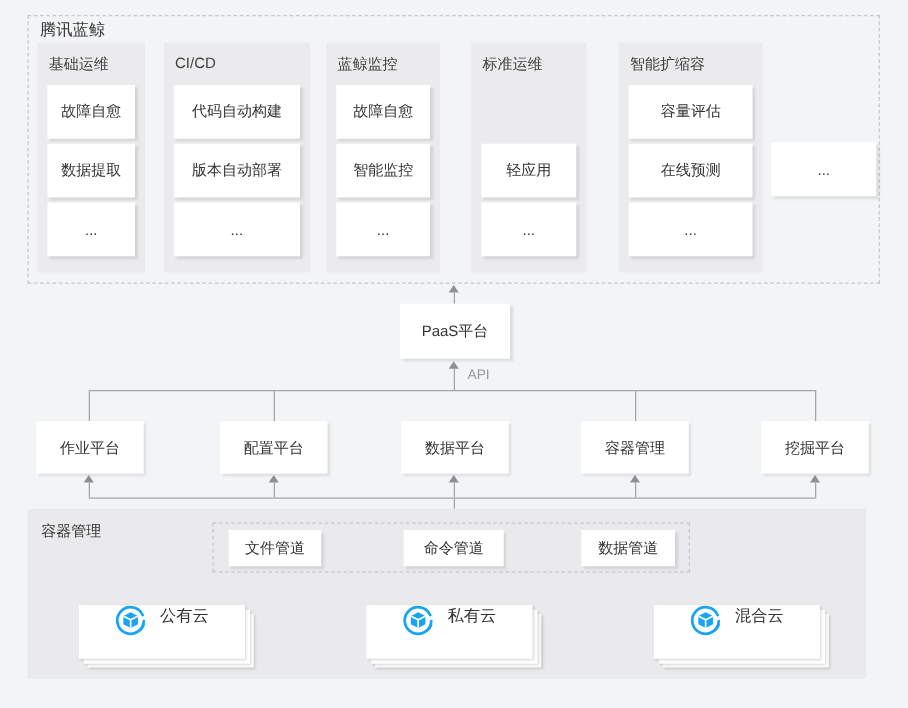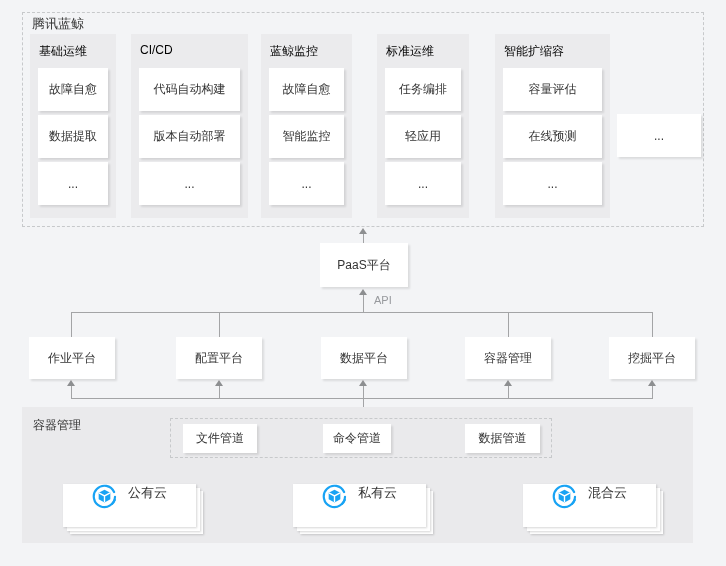--- a/index.html
+++ b/index.html
@@ -4,21 +4,21 @@
 <style>
   html,body{margin:0;padding:0;}
   body{font-family:"Liberation Sans","DejaVu Sans",sans-serif;color:#333;background:#f3f4f6;}
   .stage{position:relative;width:726px;height:566px;background:#f3f4f6;overflow:hidden;}
 
   .dashed-box{position:absolute;border:1px dashed #c7c9cb;box-sizing:border-box;background:transparent;}
   #bk-container{left:22px;top:12px;width:682px;height:215px;}
   .bk-title{position:absolute;left:32px;top:15px;font-size:13px;color:#333;}
 
   .col{position:absolute;top:34px;height:184px;background:#ebebed;}
-  .col-header{position:absolute;left:9px;top:9px;font-size:12px;color:#000000;white-space:nowrap;}
+  .col-header{position:absolute;left:9px;top:9px;font-size:12px;color:#404040;white-space:nowrap;}
   .card{position:absolute;left:8px;right:8px;height:43px;background:#fff;
         box-shadow:2px 2px 2px rgba(0,0,0,0.10);
         display:flex;align-items:center;justify-content:center;font-size:12px;color:#333;}
   .card.c1{top:34px}.card.c2{top:81px}.card.c3{top:128px}
 
   #col-1{left:30px;width:86px;}
   #col-2{left:131px;width:117px;}
   #col-3{left:261px;width:91px;}
   #col-4{left:377px;width:92px;}
   #col-5{left:495px;width:115px;}
@@ -35,21 +35,21 @@
   .arrow-up{position:absolute;width:0;height:0;
             border-left:4px solid transparent;border-right:4px solid transparent;
             border-bottom:6px solid #8d8f91;}
   #api-label{position:absolute;left:374px;top:294px;font-size:11px;color:#97999d;}
 
   #control-panel{position:absolute;left:22px;top:407px;width:671px;height:136px;background:#eaeaec;}
   #control-title{position:absolute;left:33px;top:417px;font-size:12px;color:#333;}
   #pipes-box{left:170px;top:418px;width:382px;height:40px;}
   .pipe{top:424px;height:29px;}
   #pipe-0{left:183px;width:74px;}
-  #pipe-1{left:323px;width:68px;font-family:Liberation Serif, serif;}
+  #pipe-1{left:323px;width:80px;font-family:Liberation Serif, serif;}
   #pipe-2{left:465px;width:75px;}
 
   .cloud{position:absolute;top:484px;width:133px;height:43px;}
   #cloud-0{left:63px}#cloud-1{left:293px}#cloud-2{left:523px}
   .cloud .layer{position:absolute;background:#fff;width:100%;height:100%;
                 box-shadow:1px 1px 2px rgba(0,0,0,0.16);}
   .cloud .l2{left:7px;top:7px;}
   .cloud .l1{left:4px;top:4px;}
   .cloud .face{position:absolute;left:0;top:0;width:100%;height:100%;background:#fff;
                box-shadow:1px 1px 2px rgba(0,0,0,0.16);
@@ -78,21 +78,20 @@
     <div class="card c3">...</div>
   </div>
   <div class="col" id="col-3">
     <div class="col-header">蓝鲸监控</div>
     <div class="card c1">故障自愈</div>
     <div class="card c2">智能监控</div>
     <div class="card c3">...</div>
   </div>
   <div class="col" id="col-4">
     <div class="col-header">标准运维</div>
-    <div class="card c1">任务编排</div>
     <div class="card c2">轻应用</div>
     <div class="card c3">...</div>
   </div>
   <div class="col" id="col-5">
     <div class="col-header">智能扩缩容</div>
     <div class="card c1">容量评估</div>
     <div class="card c2">在线预测</div>
     <div class="card c3">...</div>
   </div>
 

